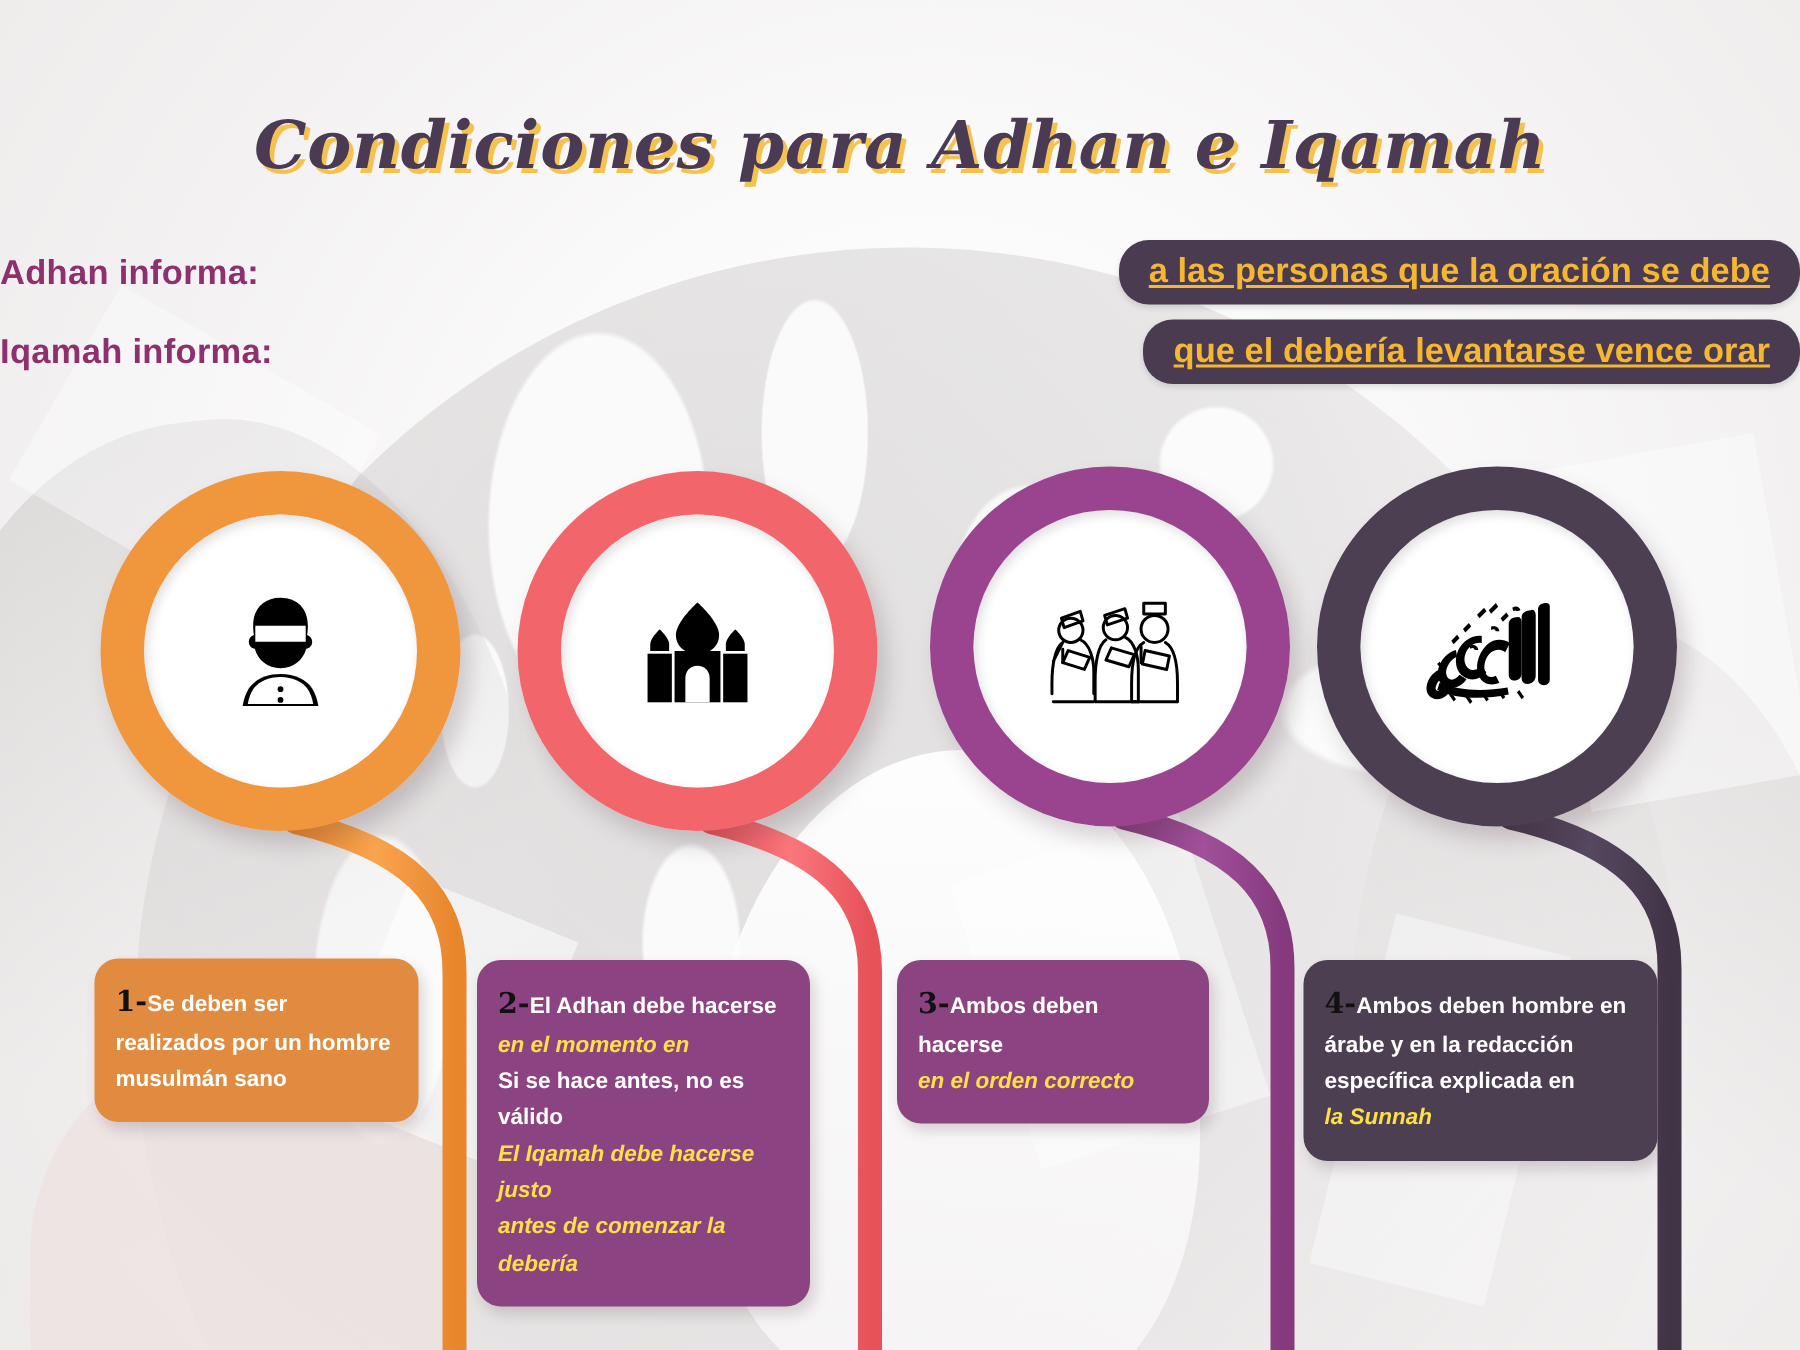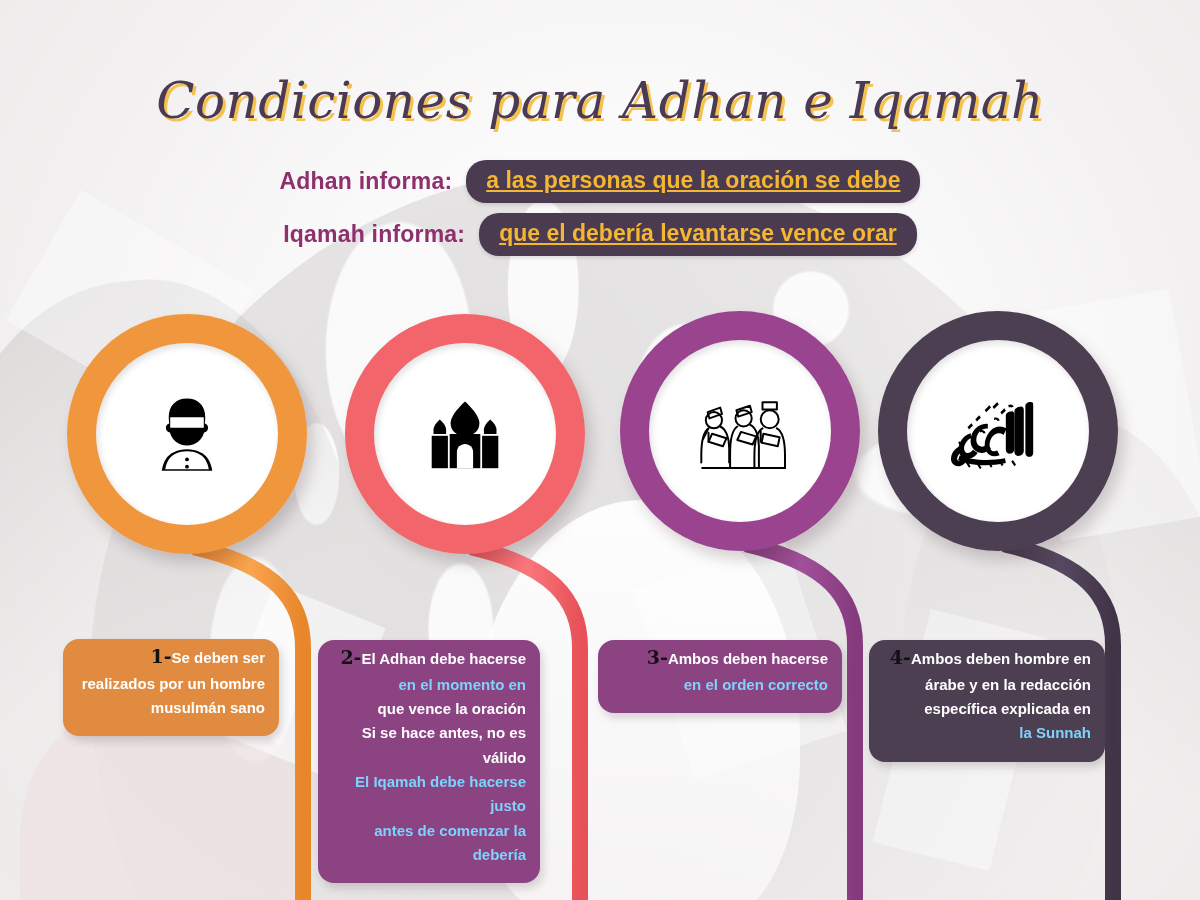--- a/index.html
+++ b/index.html
@@ -58,27 +58,27 @@
   .s1{left:240px;top:600px;width:120px;height:160px;transform:rotate(22deg);}
   .s2{left:660px;top:560px;width:160px;height:200px;transform:rotate(-18deg);background:rgba(255,255,255,.42);}
   .s3{left:900px;top:620px;width:120px;height:240px;transform:rotate(14deg);background:rgba(255,255,255,.40);}
   .s4{left:1040px;top:300px;width:150px;height:230px;transform:rotate(-10deg);background:rgba(255,255,255,.45);}
   .s5{left:30px;top:230px;width:200px;height:150px;transform:rotate(30deg);background:rgba(255,255,255,.38);}
 
   
   .title{
     position:absolute;left:0;right:0;top:72px;text-align:center;
     font-family:"DejaVu Serif","Liberation Serif",serif;
-    font-style:italic;font-weight:normal;font-size:50px;letter-spacing:.5px;
+    font-style:italic;font-weight:bold;font-size:44px;letter-spacing:.5px;
     color:#4a3a53;
     text-shadow:3px 3px 0 #f5c24f;
     white-space:nowrap;
   }
   .subrows{position:absolute;left:0;right:0;top:160px;}
-  .subrow{display:flex;align-items:center;justify-content:center;margin-bottom:10px;}
+  .subrow{display:flex;align-items:center;justify-content:space-between;margin-bottom:10px;}
   .sublabel{
     color:#8e2f6e;font-size:23px;font-weight:600;
     letter-spacing:.2px;margin-right:14px;white-space:nowrap;
   }
   .subpill{
     background:#4b3b50;color:#f5b731;font-size:23px;font-weight:600;
     padding:7px 20px 9px;border-radius:20px;white-space:nowrap;
     box-shadow:0 2px 4px rgba(0,0,0,.12);
     text-decoration:underline;
   }
@@ -103,31 +103,31 @@
   .c2{left:345px;top:314px;border:29px solid #f2656a;
       background:linear-gradient(150deg,#f9777b,#e9535a);}
   .c3{left:620px;top:311px;border:29px solid #9a4490;
       background:linear-gradient(150deg,#a4509a,#8b3a82);}
   .c4{left:878px;top:311px;border:29px solid #4d3f52;
       background:linear-gradient(150deg,#584a5e,#443648);}
 
   
   .box{
     position:absolute;box-sizing:border-box;
-    border-radius:16px;padding:2px 14px 16px;
-    text-align:right;line-height:1.62;
+    border-radius:16px;padding:14px 14px 16px;
+    text-align:left;line-height:1.62;
     box-shadow:3px 5px 9px rgba(80,60,70,.20);
   }
   .box .ln{font-size:15px;font-weight:bold;display:block;}
   .num{color:#111;font-weight:bold;font-size:19px;font-family:"DejaVu Serif","Liberation Serif",serif;}
   .w{color:#ffffff;}
-  .g{color:#7dd3fc;}
+  .g{color:#fde047;font-style:italic;}
   .b1{left:63px;top:639px;width:216px;background:#e08b3f;}
   .b2{left:318px;top:640px;width:222px;background:#8c4382;}
-  .b3{left:598px;top:640px;width:244px;background:#8c4382;}
+  .b3{left:598px;top:640px;width:208px;background:#8c4382;}
   .b4{left:869px;top:640px;width:236px;background:#4d3f52;}
 
   svg.icon{display:block;}
 </style>
 </head>
 <body>
 
 <div id="stage">
 
   <div class="bg-layer">
@@ -278,21 +278,20 @@
 
   <div class="box b1">
     <span class="ln"><span class="num">1-</span><span class="w">Se deben ser</span></span>
     <span class="ln w">realizados por un hombre</span>
     <span class="ln w">musulmán sano</span>
   </div>
 
   <div class="box b2">
     <span class="ln"><span class="num">2-</span><span class="w">El Adhan debe hacerse</span></span>
     <span class="ln g">en el momento en</span>
-    <span class="ln w">que vence la oración</span>
     <span class="ln w">Si se hace antes, no es válido</span>
     <span class="ln g">El Iqamah debe hacerse justo</span>
     <span class="ln g">antes de comenzar la debería</span>
   </div>
 
   <div class="box b3">
     <span class="ln"><span class="num">3-</span><span class="w">Ambos deben hacerse</span></span>
     <span class="ln g">en el orden correcto</span>
   </div>
 

